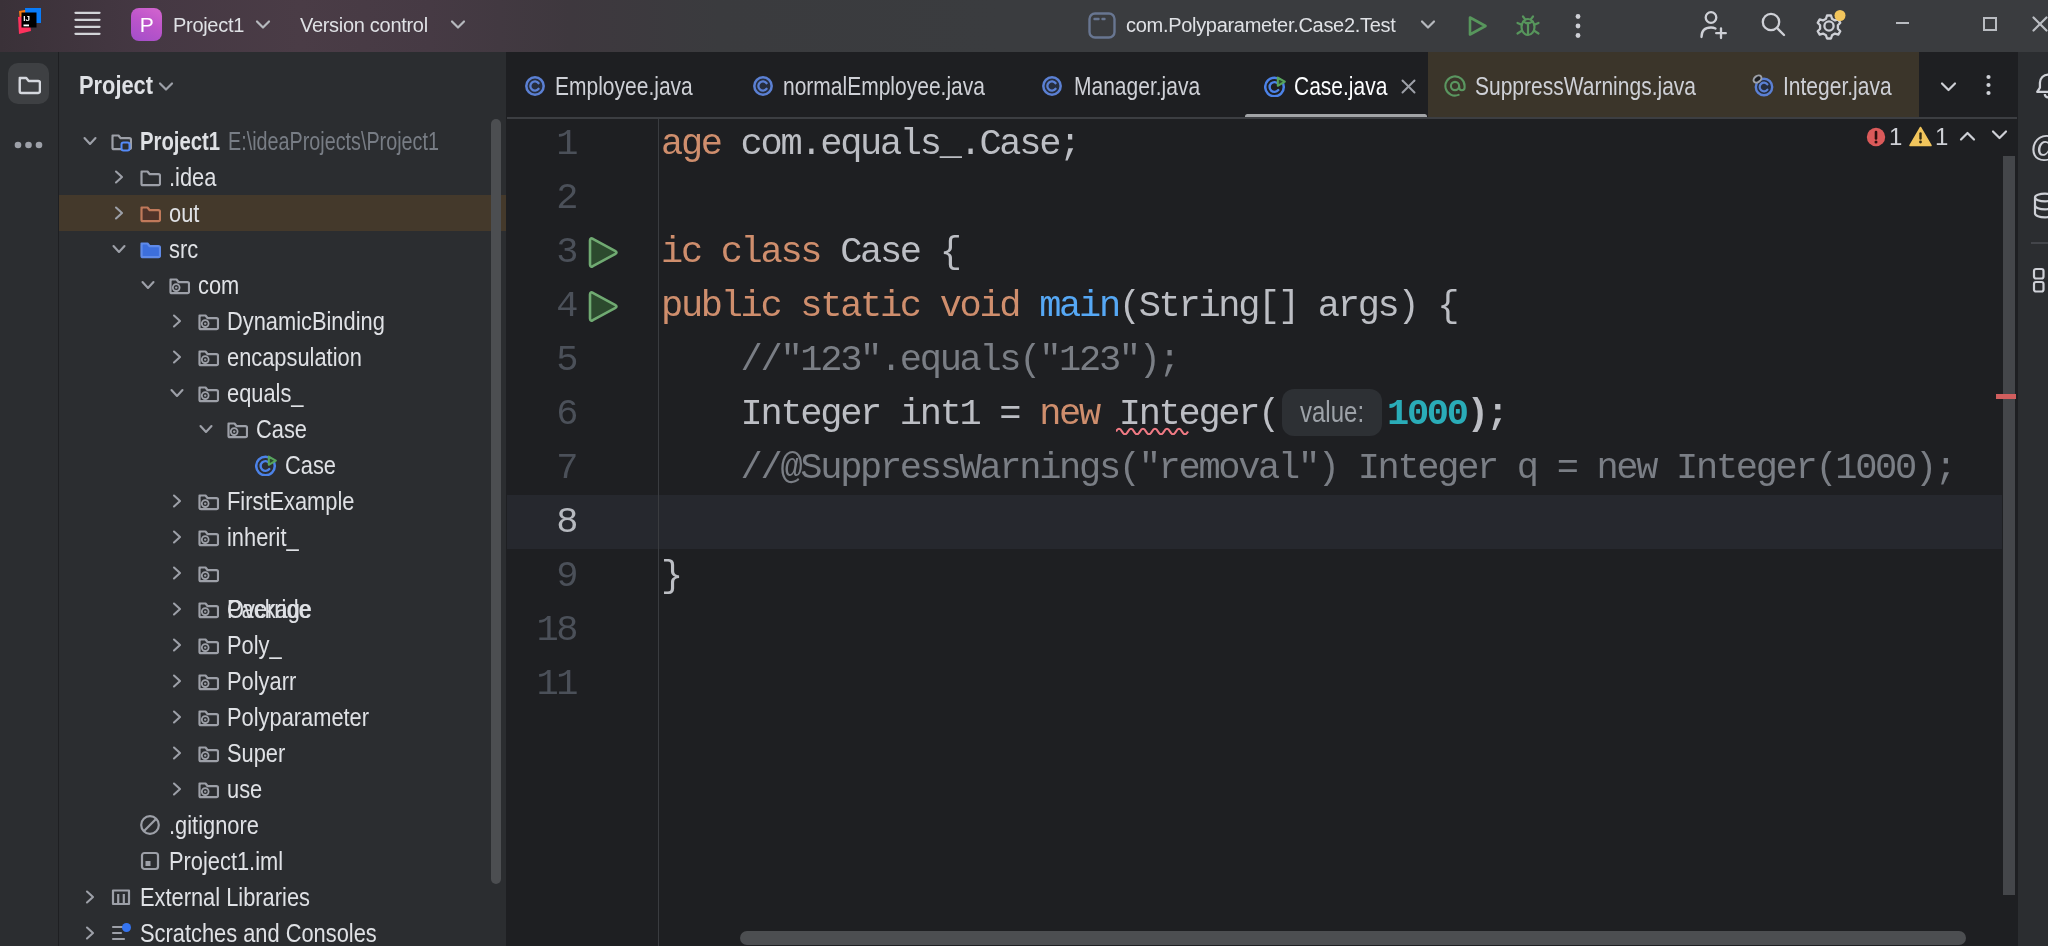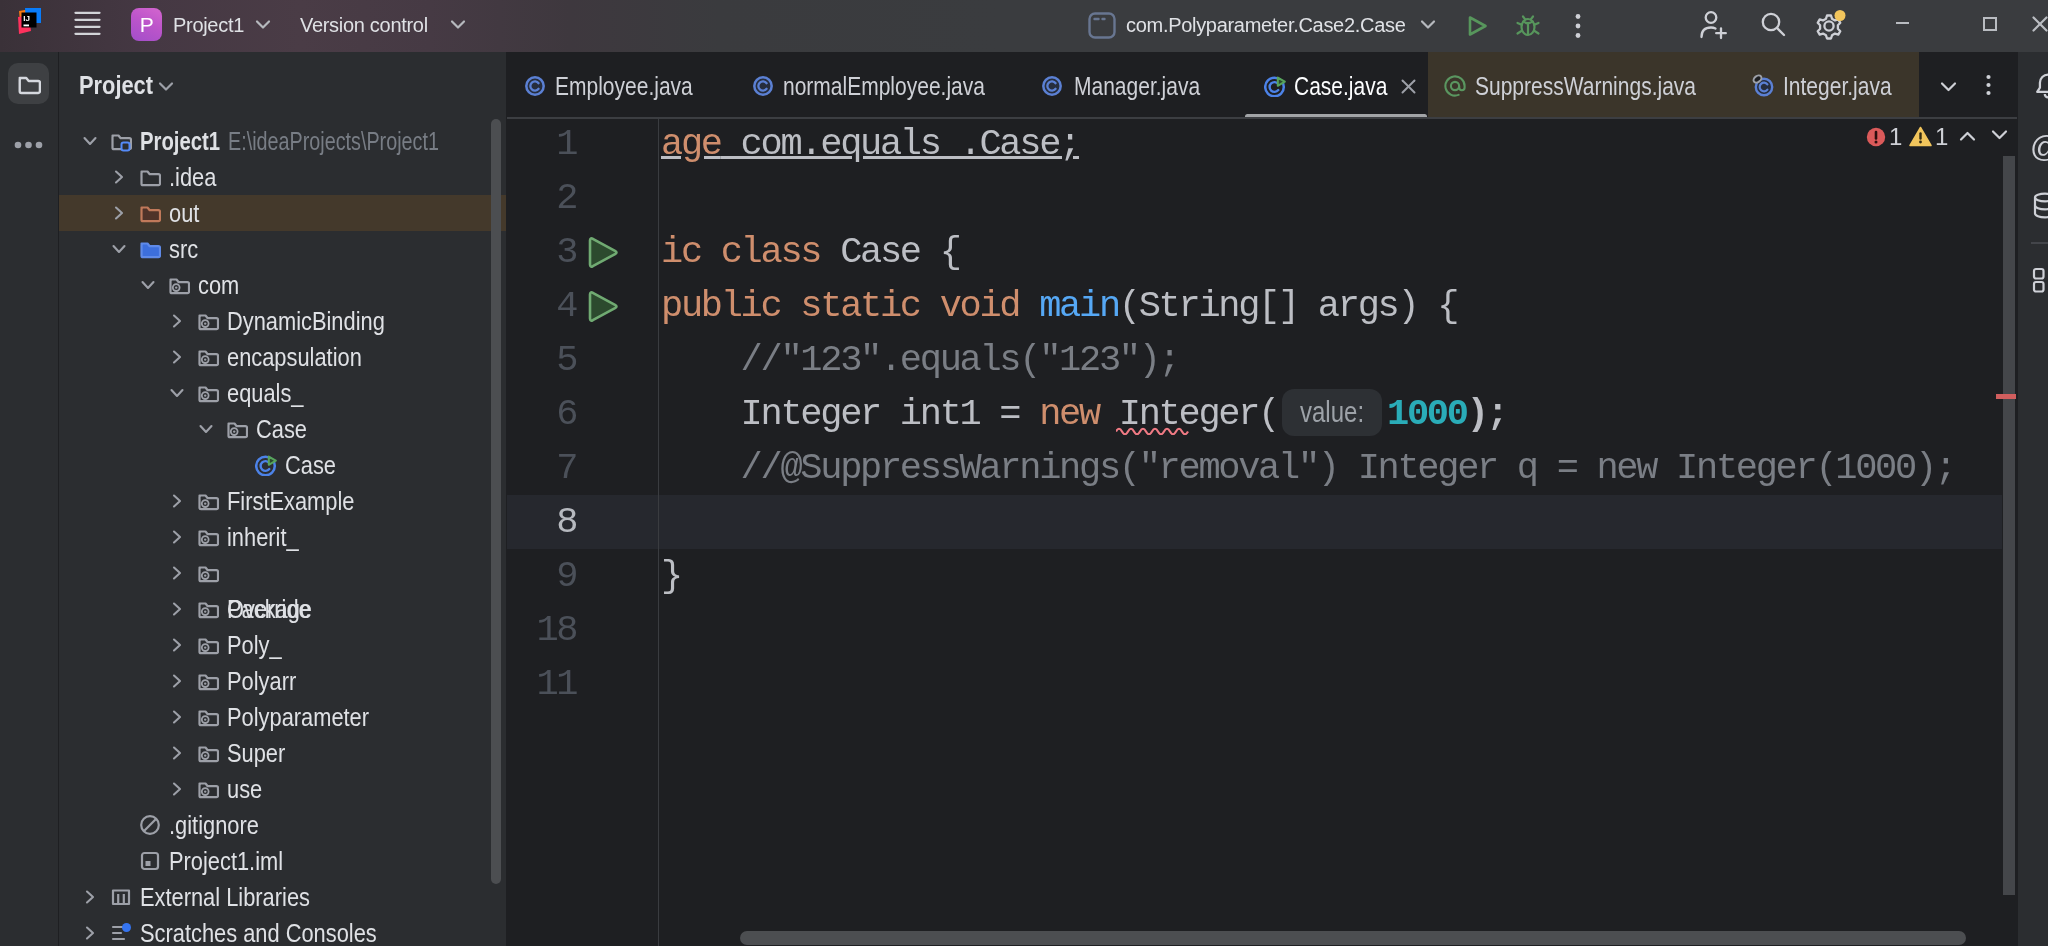--- a/index.html
+++ b/index.html
@@ -63,21 +63,21 @@
     <div class="abs ttext" style="left:300px;top:0;height:52px;line-height:51px;">Version control</div>
     <svg class="abs" style="left:450px;top:19px" width="16" height="12" viewBox="0 0 16 12">
       <polyline points="2,2.5 8,8.5 14,2.5" fill="none" stroke="#b6b9be" stroke-width="2.2" stroke-linecap="round" stroke-linejoin="round"></polyline>
     </svg>
 
     <svg class="abs" style="left:1088px;top:12px" width="28" height="27" viewBox="0 0 28 27">
       <rect x="1.5" y="1.5" width="25" height="24" rx="5.5" fill="none" stroke="#687691" stroke-width="2.4"></rect>
       <line x1="6.5" y1="7" x2="10.5" y2="7" stroke="#687691" stroke-width="2.4" stroke-linecap="round"></line>
       <line x1="14.5" y1="7" x2="16.5" y2="7" stroke="#687691" stroke-width="2.4" stroke-linecap="round"></line>
     </svg>
-    <div class="abs ttext" style="left:1126px;top:0;height:52px;line-height:51px;">com.Polyparameter.Case2.Case</div>
+    <div class="abs ttext" style="left:1126px;top:0;height:52px;line-height:51px;">com.Polyparameter.Case2.Test</div>
     <svg class="abs" style="left:1420px;top:19px" width="16" height="12" viewBox="0 0 16 12">
       <polyline points="2,2.5 8,8.5 14,2.5" fill="none" stroke="#b6b9be" stroke-width="2.2" stroke-linecap="round" stroke-linejoin="round"></polyline>
     </svg>
 
     <svg class="abs" style="left:1466px;top:13px" width="24" height="26" viewBox="0 0 24 26">
       <path d="M4 4.5 L19.5 13 L4 21.5 Z" fill="none" stroke="#57965c" stroke-width="2.6" stroke-linejoin="round"></path>
     </svg>
 
     <svg class="abs" style="left:1515px;top:12px" width="26" height="27" viewBox="0 0 26 27">
       <g stroke="#57965c" stroke-width="2.2" fill="none" stroke-linecap="round">
@@ -439,21 +439,21 @@
     <div class="lnum" style="left:0;top:551px;">18</div>
     <div class="lnum" style="left:0;top:605px;">11</div>
 
     <svg class="abs" style="left:79px;top:183px" width="34" height="37" viewBox="0 0 34 37">
       <path d="M4 5.5 Q4 2.5 6.8 3.8 L29 15.9 Q32 17.5 29 19.1 L6.8 31.2 Q4 32.5 4 29.5 Z" fill="#2c4a2e" stroke="#70aa72" stroke-width="2.6" stroke-linejoin="round"></path>
     </svg>
     <svg class="abs" style="left:79px;top:237px" width="34" height="37" viewBox="0 0 34 37">
       <path d="M4 5.5 Q4 2.5 6.8 3.8 L29 15.9 Q32 17.5 29 19.1 L6.8 31.2 Q4 32.5 4 29.5 Z" fill="#2c4a2e" stroke="#70aa72" stroke-width="2.6" stroke-linejoin="round"></path>
     </svg>
 
-    <div class="code" style="top:65px;text-decoration:underline;"><span class="kw">age</span> com.equals_.Case;</div>
+    <div class="code" style="top:65px;"><span class="kw">age</span> com.equals_.Case;</div>
     <div class="code" style="top:173px;"><span class="kw">ic class</span> Case {</div>
     <div class="code" style="top:227px;"><span class="kw">public static void</span> <span class="fn">main</span>(String[] args) {</div>
     <div class="code cmt" style="top:281px;">    //"123".equals("123");</div>
     <div class="code" style="top:335px;">    Integer int1 = <span class="kw">new</span> Integer(</div>
     <div class="abs" style="left:775px;top:337px;width:100px;height:47px;border-radius:12px;background:#2d3034;
          color:#9da2a8;font-size:30px;line-height:46px;text-align:center;"><span class="t" style="transform:scaleX(.8);transform-origin:50% 50%;">value:</span></div>
     <div class="code" style="top:335px;left:880px;font-weight:bold;"><span class="num">1000</span>);</div>
     <div class="code cmt" style="top:389px;">    //@SuppressWarnings("removal") Integer q = new Integer(1000);</div>
     <div class="code" style="top:497px;">}</div>
 

